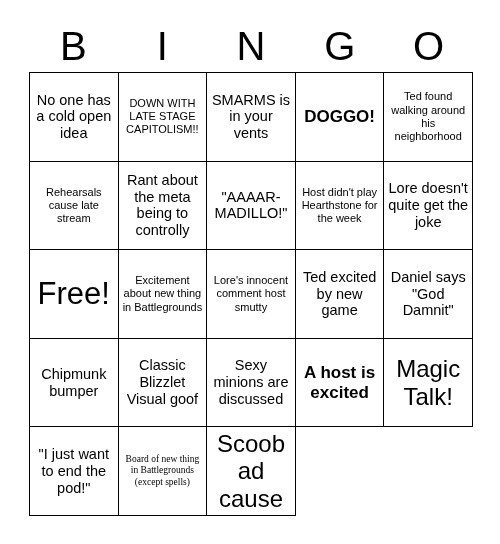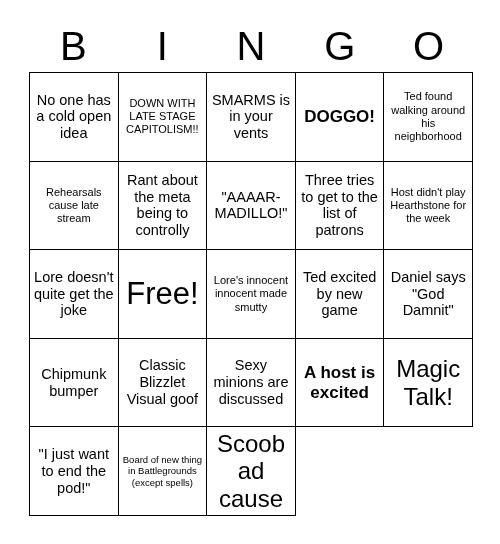--- a/index.html
+++ b/index.html
@@ -68,21 +68,21 @@
   .cell-text {
     display: block;
     width: 100%;
     text-align: center;
     line-height: 1.12;
     word-wrap: break-word;
     overflow-wrap: break-word;
     hyphens: none;
   }
   
-  .sz-xs  { font-size: 9.5px;  line-height: 1.22; }
+  .sz-xs  { font-size: 9.5px;  line-height: 1.22; font-family: Liberation Serif, serif; }
   .sz-sm  { font-size: 11px;   line-height: 1.2;  }
   .sz-md  { font-size: 14.5px; line-height: 1.16; }
   .sz-lg  { font-size: 17px;   line-height: 1.18; font-weight: bold; }
   .sz-xl  { font-size: 24px;   line-height: 1.15; }
   .sz-xxl { font-size: 31px;   line-height: 1.1;  }
 </style>
 </head>
 <body>
 
 <div id="bingo-card">
@@ -114,33 +114,33 @@
       <div class="cell">
         <span class="cell-text sz-sm">Rehearsals cause late stream</span>
       </div>
       <div class="cell">
         <span class="cell-text sz-md">Rant about the meta being to controlly</span>
       </div>
       <div class="cell">
         <span class="cell-text sz-md">"AAAAR-MADILLO!"</span>
       </div>
       <div class="cell">
-        <span class="cell-text sz-md">Three tries to get to the list of patrons</span>
-      </div>
-      <div class="cell">
         <span class="cell-text sz-sm">Host didn't play Hearthstone for the week</span>
       </div>
       <div class="cell">
         <span class="cell-text sz-md">Lore doesn't quite get the joke</span>
       </div>
       <div class="cell">
         <span class="cell-text sz-xxl">Free!</span>
       </div>
       <div class="cell">
-        <span class="cell-text sz-sm">Lore's innocent innocent made smutty</span>
+        <span class="cell-text sz-sm">Excitement about new thing in Battlegrounds</span>
+      </div>
+      <div class="cell">
+        <span class="cell-text sz-sm">Lore's innocent comment host smutty</span>
       </div>
       <div class="cell">
         <span class="cell-text sz-md">Ted excited by new game</span>
       </div>
       <div class="cell">
         <span class="cell-text sz-md">Daniel says "God Damnit"</span>
       </div>
       <div class="cell">
         <span class="cell-text sz-md">Chipmunk bumper</span>
       </div>

